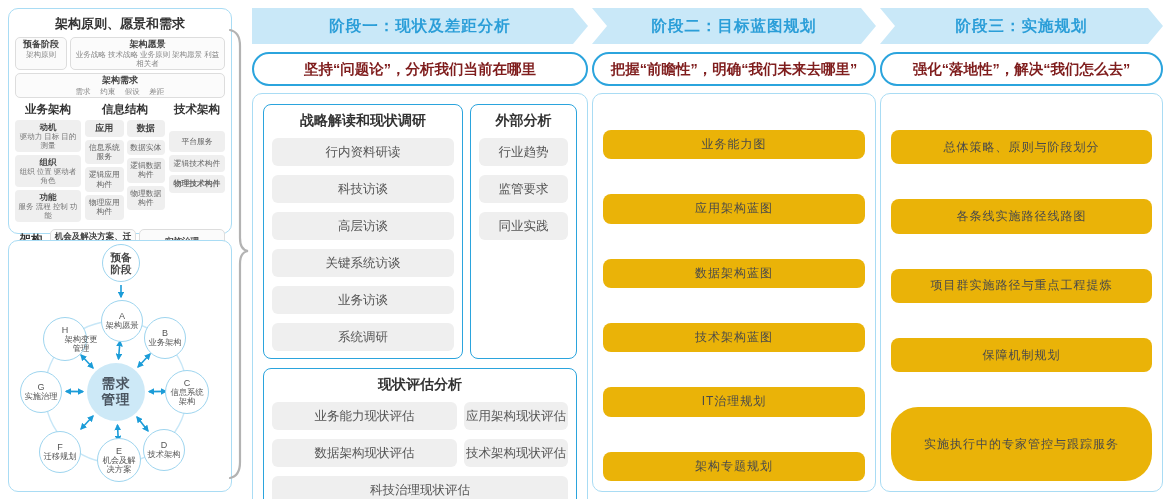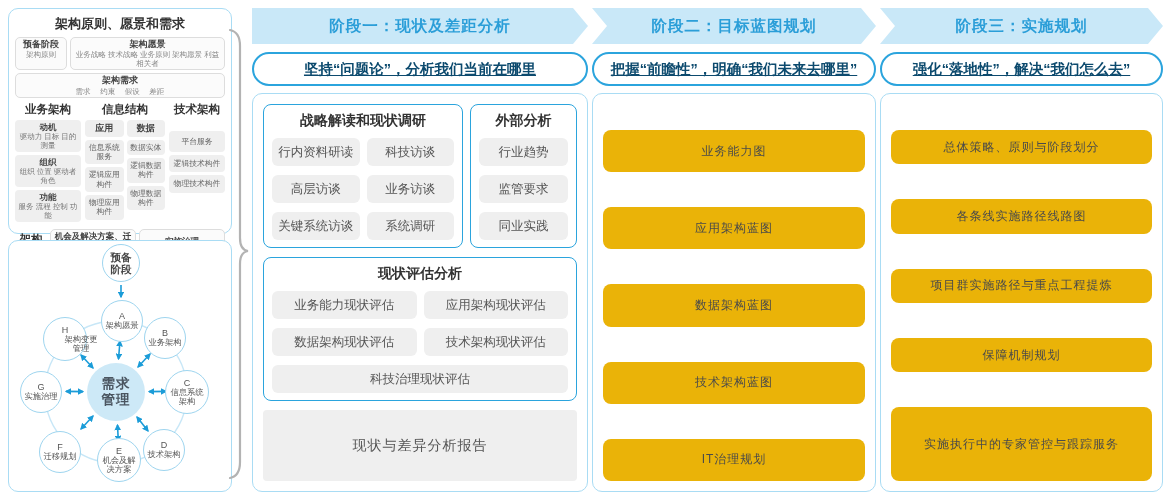--- a/index.html
+++ b/index.html
@@ -48,40 +48,40 @@
   .phases{position:absolute;left:252px;top:8px;width:911px;height:484px;display:flex;gap:4px;}
   .pcol{display:flex;flex-direction:column;box-sizing:border-box;}
   .pcol1{width:336px;flex:none;}
   .pcol2{width:284px;flex:none;}
   .pcol3{flex:1;}
   .banner{height:36px;flex:none;background:#c9e8f8;color:#2b9ed8;font-weight:bold;font-size:15.5px;
     display:flex;align-items:center;justify-content:center;letter-spacing:1px;}
   .banner-first{clip-path:polygon(0 0,calc(100% - 15px) 0,100% 50%,calc(100% - 15px) 100%,0 100%);}
   .banner-mid{clip-path:polygon(0 0,calc(100% - 15px) 0,100% 50%,calc(100% - 15px) 100%,0 100%,15px 50%);}
   .subtitle{height:34px;flex:none;margin-top:8px;background:#fff;border:2px solid #2ba4dd;border-radius:17px;
-    display:flex;align-items:center;justify-content:center;font-weight:bold;font-size:14.5px;color:#0c4a6e;box-sizing:border-box;text-decoration:underline;}
+    display:flex;align-items:center;justify-content:center;font-weight:bold;font-size:14.5px;color:#7f1d1d;box-sizing:border-box;}
   .content{flex:1;margin-top:7px;background:#fff;border:1.5px solid #a9dcf4;border-radius:10px;
     padding:10px;display:flex;flex-direction:column;box-sizing:border-box;}
   .bluebox{border:1.5px solid #2ba4dd;border-radius:8px;background:#fff;padding:7px 8px;box-sizing:border-box;}
   .bb-title{font-weight:bold;font-size:14px;color:#333;text-align:center;margin-bottom:8px;}
   .p1-top{display:flex;gap:7px;flex:none;}
   .strategy{flex:2.05;}
   .external{flex:1;}
-  .grid2{display:grid;grid-template-columns:1fr 1fr;gap:9px 7px;font-family:Liberation Serif, serif;}
+  .grid2{display:grid;grid-template-columns:1fr;gap:9px 7px;font-family:Liberation Serif, serif;}
   .grid1{display:grid;grid-template-columns:1fr;gap:9px;}
   .gitem{background:#efefef;border-radius:6px;min-height:26px;display:flex;align-items:center;justify-content:center;
     font-size:12.5px;color:#555;text-align:center;padding:1px 2px;}
   .assess{margin-top:9px;flex:none;}
   .span2{grid-column:1 / span 2;}
   .report{margin-top:9px;flex:1;background:#efefef;border-radius:4px;display:flex;align-items:center;justify-content:center;
     font-size:14px;color:#555;letter-spacing:1px;}
   .stack{flex:1;display:flex;flex-direction:column;gap:9px;}
   .gbig{flex:1;background:#eab308;border-radius:8px;display:flex;align-items:center;justify-content:center;
     font-size:12px;color:#4a4a4a;letter-spacing:1px;text-align:center;margin-top:26px;}
-  .gbig.tall{flex:2.15;}
+  .gbig.tall{flex:2.15;border-radius:27px;}
 </style>
 </head>
 <body>
 
 <div class="panel lp">
   <div class="lp-title">架构原则、愿景和需求</div>
   <div class="lp-row">
     <div class="wbox prep">
       <div class="t">预备阶段</div>
       <div class="s">架构原则</div>
@@ -127,21 +127,21 @@
           <div class="gtx">数据实体</div>
           <div class="gtx">逻辑数据构件</div>
           <div class="gtx">物理数据构件</div>
         </div>
       </div>
     </div>
     <div class="col-tech-outer" style="flex:1">
       <div class="col-h">技术架构</div>
       <div class="gtx" style="padding:6px 1px;margin-top:14px;">平台服务</div>
       <div class="gtx" style="padding:4px 1px;">逻辑技术构件</div>
-      <div class="gtx" style="padding:4px 1px;">物理技术构件</div>
+      <div class="gtx" style="padding:4px 1px;font-weight:bold;">物理技术构件</div>
     </div>
   </div>
   <div class="realize-row">
     <div class="realize-label">架构实现</div>
     <div class="wbox">
       <div class="t" style="font-size:8.5px">机会及解决方案、迁移规划</div>
       <div class="s">工作包　架构契约</div>
     </div>
     <div class="wbox">
       <div class="t" style="font-size:8.5px">实施治理</div>
@@ -220,22 +220,22 @@
     <div class="banner banner-first">阶段一：现状及差距分析</div>
     <div class="subtitle">坚持“问题论”，分析我们当前在哪里</div>
     <div class="content">
       <div class="p1-top">
         <div class="bluebox strategy">
           <div class="bb-title">战略解读和现状调研</div>
           <div class="grid2">
             <div class="gitem">行内资料研读</div>
             <div class="gitem">科技访谈</div>
             <div class="gitem">高层访谈</div>
+            <div class="gitem">关键系统访谈</div>
             <div class="gitem">业务访谈</div>
-            <div class="gitem">关键系统访谈</div>
             <div class="gitem">系统调研</div>
           </div>
         </div>
         <div class="bluebox external">
           <div class="bb-title">外部分析</div>
           <div class="grid1">
             <div class="gitem">行业趋势</div>
             <div class="gitem">监管要求</div>
             <div class="gitem">同业实践</div>
           </div>
@@ -258,20 +258,21 @@
   <div class="pcol pcol2">
     <div class="banner banner-mid">阶段二：目标蓝图规划</div>
     <div class="subtitle">把握“前瞻性”，明确“我们未来去哪里”</div>
     <div class="content">
       <div class="stack">
         <div class="gbig">业务能力图</div>
         <div class="gbig">应用架构蓝图</div>
         <div class="gbig">数据架构蓝图</div>
         <div class="gbig">技术架构蓝图</div>
         <div class="gbig">IT治理规划</div>
+        <div class="gbig">架构专题规划</div>
       </div>
     </div>
   </div>
 
   <div class="pcol pcol3">
     <div class="banner banner-mid">阶段三：实施规划</div>
     <div class="subtitle">强化“落地性”，解决“我们怎么去”</div>
     <div class="content">
       <div class="stack">
         <div class="gbig">总体策略、原则与阶段划分</div>

